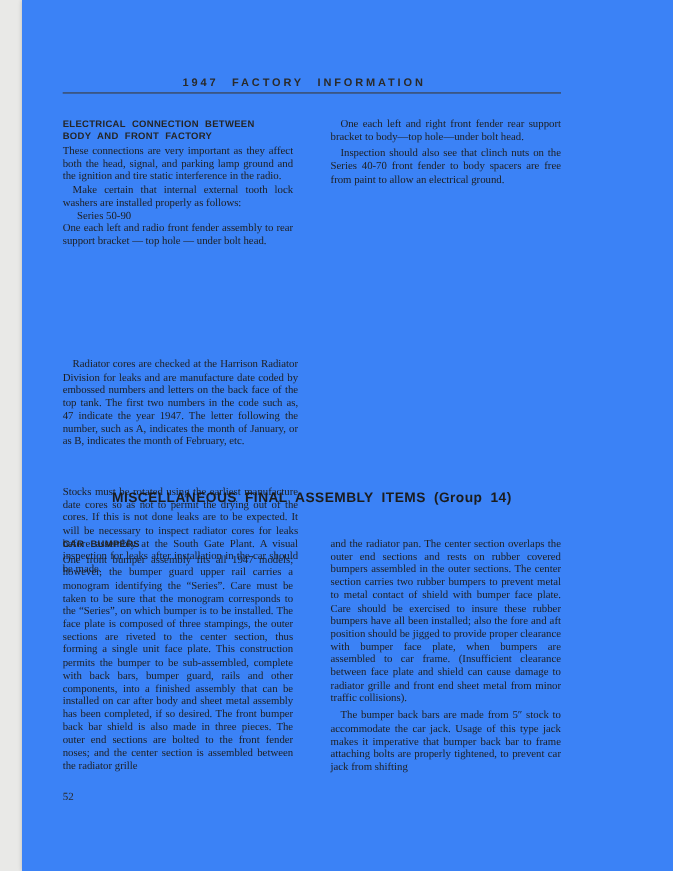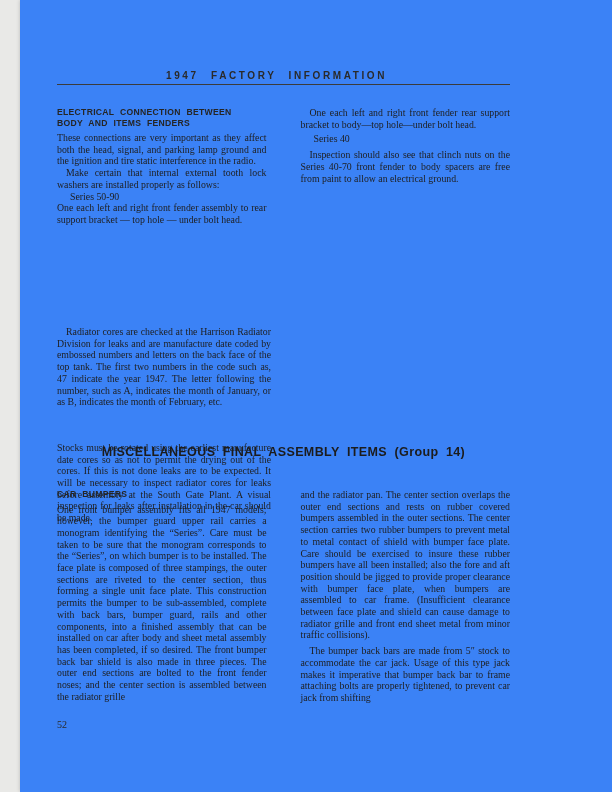--- a/index.html
+++ b/index.html
@@ -71,32 +71,31 @@
 </head>
 <body>
 
 <div class="page">
 
   <div class="running-head">1947 FACTORY INFORMATION</div>
   <div class="head-rule"></div>
 
   <div class="cols sec-electrical">
     <div class="col">
-      <h3 class="subhead"><span>ELECTRICAL CONNECTION BETWEEN</span><br><span>BODY AND ITEMS FENDERS</span></h3>
+      <h3 class="subhead"><span>ELECTRICAL CONNECTION BETWEEN</span><br><span>BODY AND FRONT FACTORY</span></h3>
       <div class="bt">
         <p>These connections are very important as they affect both the head, signal, and parking lamp ground and the ignition and tire static interference in the radio.</p>
         <p class="indent">Make certain that internal external tooth lock washers are installed properly as follows:</p>
         <div class="series-line">Series 50-90</div>
-        <p>One each left and right front fender assembly to rear support bracket — top hole — under bolt head.</p>
+        <p>One each left and radio front fender assembly to rear support bracket — top hole — under bolt head.</p>
       </div>
     </div>
     <div class="col">
       <div class="bt">
         <p class="indent">One each left and right front fender rear support bracket to body—top hole—under bolt head.</p>
-        <div class="series-line gapped">Series 40</div>
         <p class="indent gap">Inspection should also see that clinch nuts on the Series 40-70 front fender to body spacers are free from paint to allow an electrical ground.</p>
       </div>
     </div>
   </div>
 
   <div class="cols sec-radiator">
     <div class="col">
       <div class="bt">
         <p class="indent">Radiator cores are checked at the Harrison Radiator Division for leaks and are manufacture date coded by embossed numbers and letters on the back face of the top tank. The first two numbers in the code such as, 47 indicate the year 1947. The letter following the number, such as A, indicates the month of January, or as B, indicates the month of February, etc.</p>
       </div>

